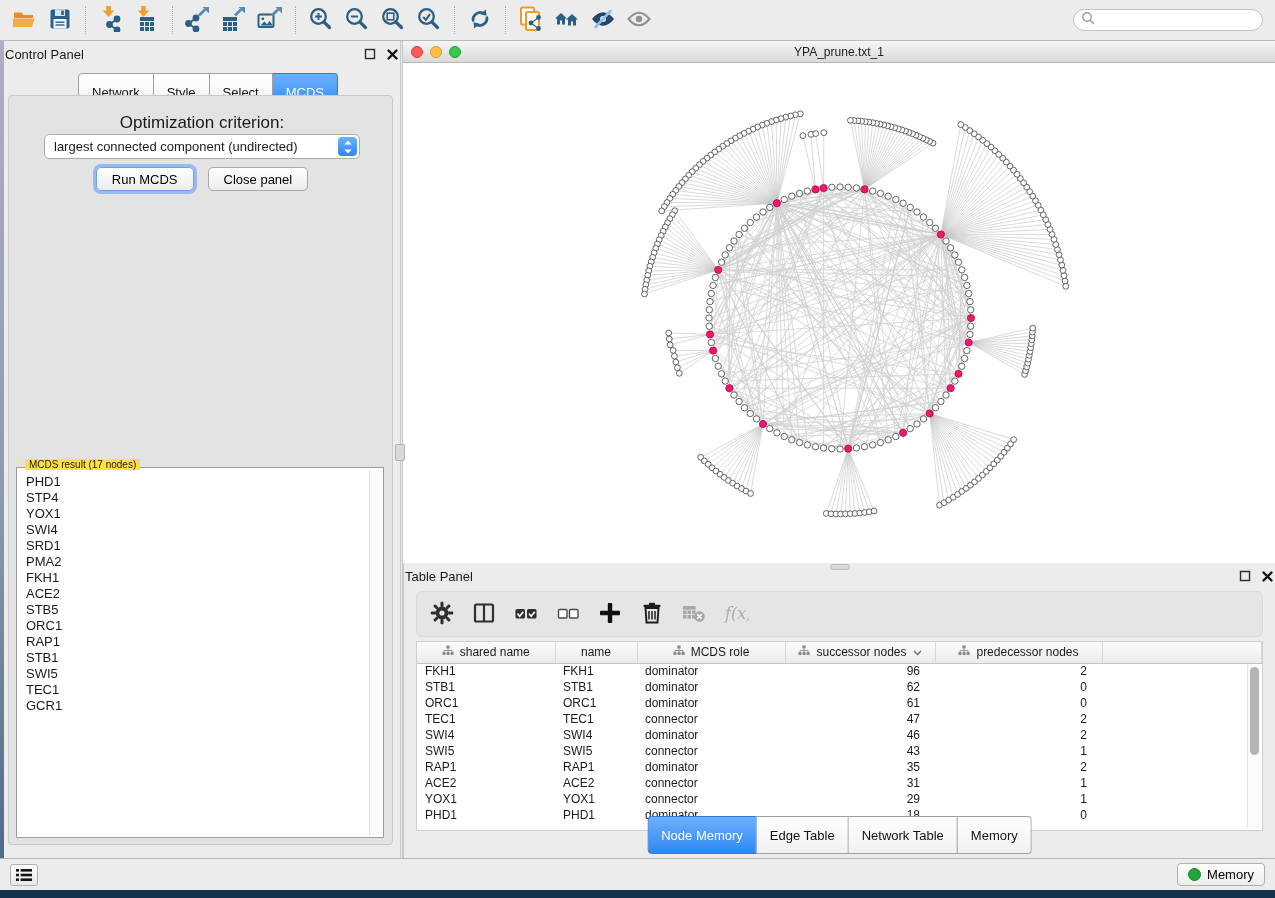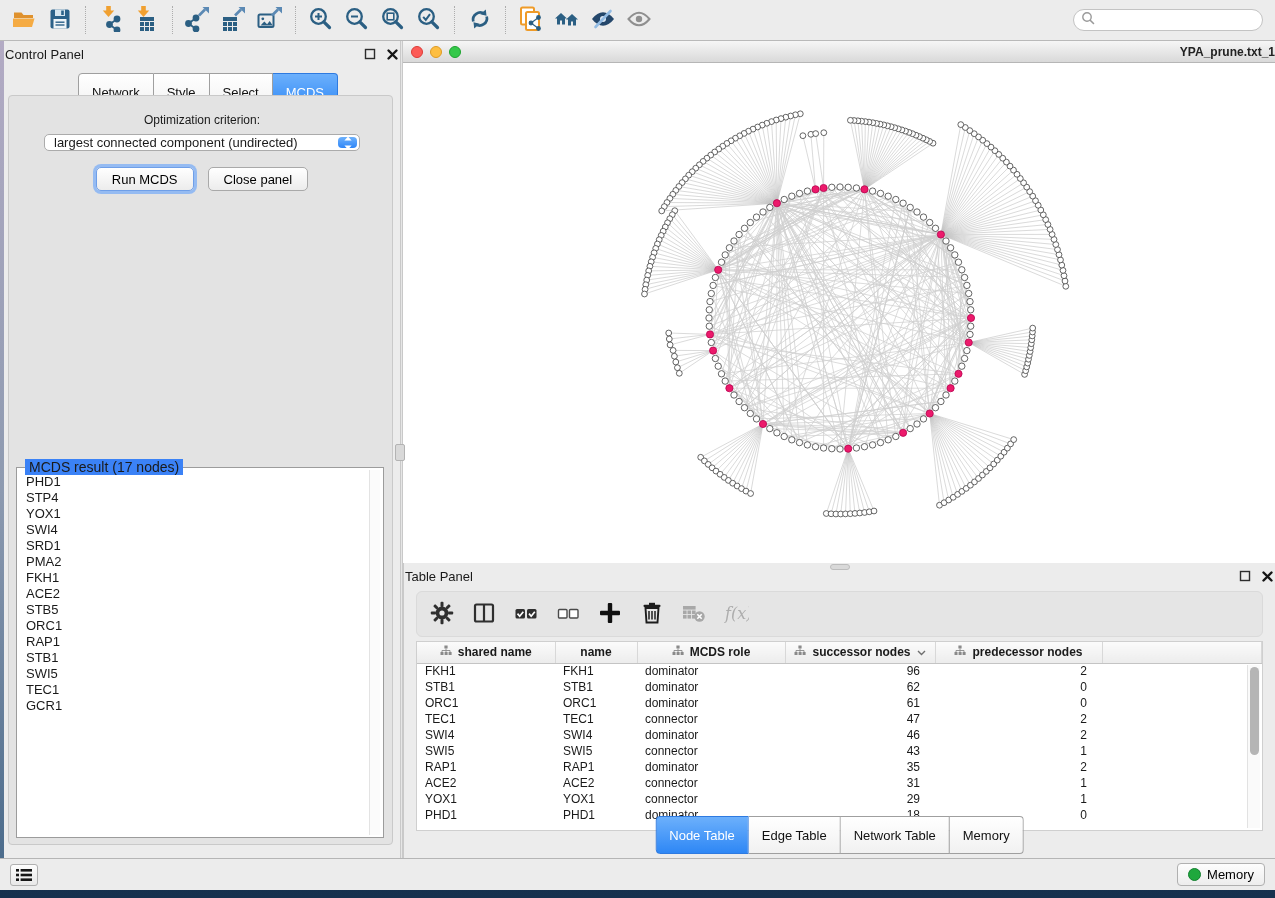--- a/index.html
+++ b/index.html
@@ -24,67 +24,67 @@
   .win-controls{margin-left:auto;display:flex;gap:9px;align-items:center}
   .win-controls span{display:flex;cursor:pointer}
   .cp-tabs{position:absolute;left:74px;top:32px;display:flex}
   .tab{height:38px;padding:0 13px;font-size:13px;background:linear-gradient(#ffffff,#f1f1f1);
        border:1px solid #9f9f9f;border-left-width:0;display:flex;align-items:center;cursor:pointer;color:#111}
   .tab:first-child{border-left-width:1px;border-radius:4px 0 0 4px}
   .tab:last-child{border-radius:0 4px 4px 0}
   .tab.active{background:linear-gradient(#6cb0fc,#2e87f5);color:#fff;border-color:#2e7ae0}
   .cp-body{position:absolute;left:4px;right:7px;top:54px;bottom:13px;background:#e3e3e3;
        border:1px solid #c9c9c9;border-radius:4px}
-  .opt-label{position:absolute;left:0;right:0;top:72px;text-align:center;font-size:12px}
-  .select{position:absolute;left:40px;width:316px;height:17px;top:93px;background:#fff;
+  .opt-label{position:absolute;left:0;right:0;top:72px;text-align:center;font-size:17px}
+  .select{position:absolute;left:40px;width:316px;height:25px;top:93px;background:#fff;
        border:1px solid #ababab;border-radius:5px;display:flex;align-items:center;
        padding-left:9px;font-size:13px;cursor:pointer}
   .stepper{position:absolute;right:2px;top:2px;bottom:2px;width:19px;border-radius:4px;
        background:linear-gradient(#6db1fc,#2f86f7);display:flex;align-items:center;justify-content:center}
   .btn-row{position:absolute;left:0;right:0;top:126px;display:flex;justify-content:center;gap:14px}
   .btn{height:24px;padding:0 15px;background:linear-gradient(#ffffff,#ececec);border:1px solid #a9a9a9;
        border-radius:5px;font-size:13px;cursor:pointer}
   .btn.focus{box-shadow:0 0 0 3px rgba(86,155,255,.55);border-color:#6f9fe8}
   .result-group{position:absolute;left:12px;right:16px;top:426px;bottom:20px;background:#fff;
        border:1px solid #9c9c9c}
-  .result-legend{position:absolute;left:8px;top:-9px;background:#3b82f6;padding:0 4px;font-size:14px}
+  .result-legend{position:absolute;left:8px;top:-9px;background:#fde047;padding:0 4px;font-size:10px}
   .result-list{position:absolute;inset:6px 18px 4px 9px;overflow:hidden;font-size:13px;line-height:16px}
   .result-scroll{position:absolute;top:2px;bottom:2px;right:3px;width:11px;background:#fbfbfb;
        border-left:1px solid #e3e3e3}
   
   .v-divider{position:absolute;left:400px;top:41px;width:3px;height:817px;background:#e6e6e6;
        border-left:1px solid #c9c9c9;border-right:1px solid #c9c9c9;cursor:col-resize;z-index:4}
   .v-grip{position:absolute;left:395px;top:444px;width:10px;height:17px;background:#d9d9d9;
        border:1px solid #b3b3b3;border-radius:2px;cursor:col-resize;z-index:6}
   
   .network-window{position:absolute;left:403px;top:41px;width:872px;height:522px;background:#fff}
   .nw-titlebar{height:22px;background:linear-gradient(#f6f6f6,#d9d9d9);border-bottom:1px solid #b6b6b6;
        display:flex;align-items:center;padding:0 8px;position:relative}
   .lights{display:flex;gap:7px;z-index:2}
   .light{width:12px;height:12px;border-radius:50%;cursor:pointer}
   .light.red{background:#fc5b57;border:1px solid #dd3b36}
   .light.yellow{background:#fdbe41;border:1px solid #de9b23}
   .light.green{background:#35c84a;border:1px solid #1da32f}
-  .nw-title{position:absolute;left:0;right:0;text-align:right;font-size:12px;font-weight:700;color:#222}
+  .nw-title{position:absolute;left:0;right:0;text-align:center;font-size:12px;font-weight:400;color:#222}
   #graph-holder{position:absolute;left:0;top:22px;width:872px;height:500px}
   
   .table-panel{position:absolute;left:403px;top:563px;width:872px;height:295px;background:#ececec;
        border-left:1px solid #c9c9c9}
   .h-grip{position:absolute;left:50%;margin-left:-10px;top:1px;width:20px;height:6px;background:#d9d9d9;
        border:1px solid #bdbdbd;border-radius:3px;cursor:row-resize}
   .tp-toolbar{position:absolute;left:12px;right:12px;top:28px;height:46px;background:#e5e5e5;
        border:1px solid #dadada;border-radius:6px;display:flex;align-items:center;padding-left:10px;gap:12px}
   .tp-btn{width:30px;height:30px;display:flex;align-items:center;justify-content:center;background:none;
        border:none;cursor:pointer}
   .tp-btn.disabled{cursor:default}
   .tp-table-wrap{position:absolute;left:12px;right:12px;top:78px;bottom:27px;background:#fff;
        border:1px solid #cfcfcf;overflow:hidden}
   table.ntable{border-collapse:collapse;table-layout:fixed;width:100%;font-size:12px}
   .ntable th{height:21px;background:linear-gradient(#fbfbfb,#ececec);border-bottom:1px solid #c4c4c4;
-       border-right:1px solid #d8d8d8;font-weight:700;cursor:pointer}
+       border-right:1px solid #d8d8d8;font-weight:400;cursor:pointer}
   .ntable th .th-inner{display:flex;align-items:center;justify-content:center;gap:6px}
   .ntable td{height:16px;padding:0 8px;white-space:nowrap;overflow:hidden;cursor:default}
   .ntable td.num{text-align:right;padding-right:15px}
   .tp-scroll{position:absolute;top:23px;bottom:2px;right:2px;width:13px;background:#fafafa;
        border-left:1px solid #e2e2e2}
   .tp-thumb{position:absolute;left:2px;top:2px;width:9px;height:88px;background:#b5b5b5;border-radius:5px;cursor:grab}
   .tp-tabs{position:absolute;left:50%;transform:translateX(-50%);bottom:4px;display:flex}
   
   .status-bar{position:absolute;left:0;right:0;top:858px;height:32px;background:#ececec;
        border-top:1px solid #b5b5b5;display:flex;align-items:center;padding:0 10px;z-index:6}
@@ -1362,21 +1362,21 @@
               <td class="num">0</td>
               <td></td>
             </tr>
           </tbody>
         </table>
       <div class="tp-scroll">
         <div class="tp-thumb"></div>
       </div>
     </div>
     <div class="tp-tabs" id="tp-tabs">
-        <button class="tab active">Node Table</button>
+        <button class="tab active">Node Memory</button>
         <button class="tab">Edge Table</button>
         <button class="tab">Network Table</button>
         <button class="tab">Memory</button>
       </div>
   </div>
 
   <div class="status-bar">
     <button class="list-btn" id="list-btn">
         <svg width="16" height="14" viewBox="0 0 16 14">
           <g fill="#161616">

